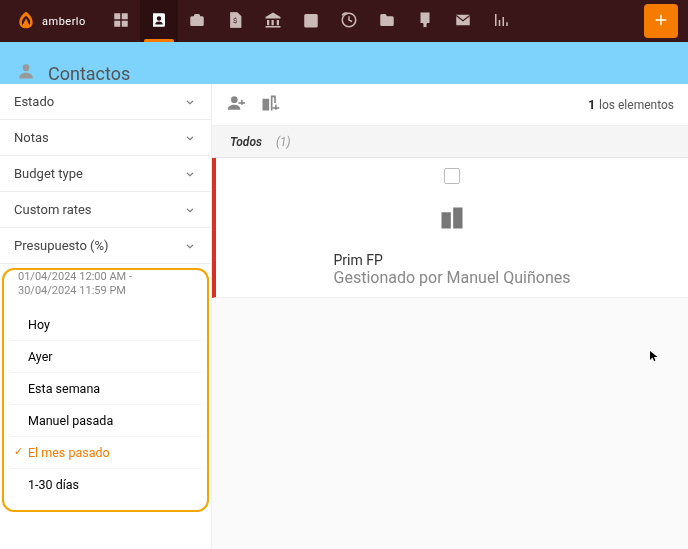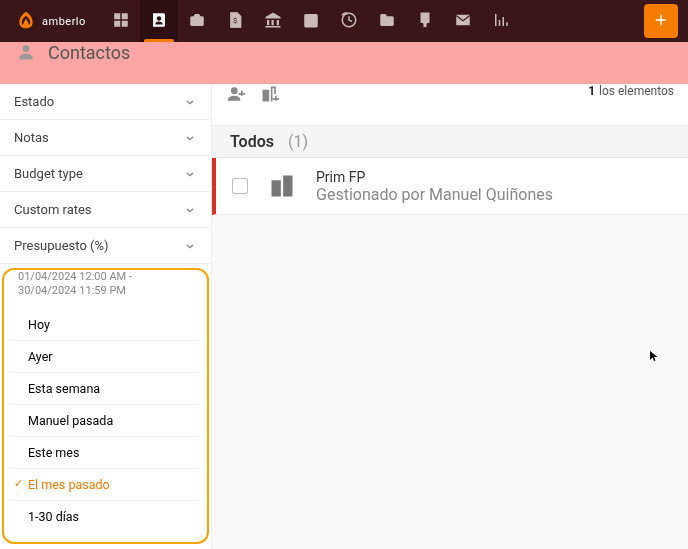--- a/index.html
+++ b/index.html
@@ -11,21 +11,21 @@
   .brand .logo { width: 20px; height: 20px; }
   .tabs { display: flex; height: 100%; align-items: stretch; }
   .tab { width: 38px; display: flex; align-items: center; justify-content: center; position: relative; cursor: pointer; }
   .tab svg { width: 18px; height: 18px; color: #cbbbb8; }
   .tab.active { background: #2d0f12; }
   .tab.active svg { color: #fff; }
   .tab.active::after { content: ""; position: absolute; bottom: 0; left: 4px; right: 4px; height: 3px; background: #f57c00; border-radius: 2px 2px 0 0; }
   .plusbtn { margin-left: auto; width: 34px; height: 34px; border-radius: 4px; background: #f57c00; display: flex; align-items: center; justify-content: center; color: #fff; cursor: pointer; }
 
   
-  .page-header { height: 42px; display: flex; align-items: flex-start; gap: 12px; padding: 0 16px; color: #666; background: #fca5a5; }
+  .page-header { height: 42px; display: flex; align-items: flex-end; gap: 12px; padding: 0 16px; color: #666; background: #7dd3fc; }
   .page-header svg { width: 20px; height: 20px; color: #999; }
   .page-header h1 { font-weight: 400; font-size: 18px; color: #555; }
 
   
   .body { display: flex; height: calc(100% - 84px); }
   .sidebar { width: 212px; background: #fff; border-right: 1px solid #eee; overflow-y: auto; }
   .main { flex: 1; background: #fafafa; }
 
   .filter { border-bottom: 1px solid #eee; }
   .filter-head { padding: 10px 14px; display: flex; align-items: flex-end; justify-content: space-between; cursor: pointer; color: #444; font-size: 13px; }
@@ -43,29 +43,29 @@
   .clear-x { font-size: 16px; color: #f57c00; margin-right: 6px; cursor: pointer; }
 
   @keyframes pulse {
     0%   { box-shadow: 0 0 0 0 rgba(245,164,0,.5); }
     70%  { box-shadow: 0 0 0 6px rgba(245,164,0,0); }
     100% { box-shadow: 0 0 0 0 rgba(245,164,0,0); }
   }
   .highlight { position: relative; border: 2px solid #f5a400; border-radius: 12px; margin: 4px 2px; animation: pulse 1.6s ease-out infinite; }
 
   
-  .toolbar { height: 42px; background: #fff; border-bottom: 1px solid #eee; display: flex; align-items: flex-start; padding: 0 14px; gap: 14px; color: #888; }
+  .toolbar { height: 42px; background: #fff; border-bottom: 1px solid #eee; display: flex; align-items: center; padding: 0 14px; gap: 14px; color: #888; }
   .toolbar svg { width: 20px; height: 20px; }
   .counter { margin-left: auto; font-size: 12px; color: #555; }
   .counter b { color: #222; margin-right: 4px; }
 
-  .tabline { height: 32px; background: #f5f5f5; border-bottom: 1px solid #e6e6e6; display: flex; align-items: center; padding: 0 18px; font-size: 16px; color: #555; gap: 14px; }
+  .tabline { height: 32px; background: #f5f5f5; border-bottom: 1px solid #e6e6e6; display: flex; align-items: center; padding: 0 18px; font-size: 12px; color: #555; gap: 14px; font-style: italic; }
   .tabline .count { color: #999; }
 
-  .row { display: flex; align-items: center; padding: 10px 16px; background: #fff; border-left: 4px solid #d93025; gap: 16px; border-bottom: 1px solid #eee; }
+  .row { display: flex; align-items: center; padding: 10px 16px; background: #fff; border-left: 4px solid #d93025; gap: 16px; border-bottom: 1px solid #eee; flex-direction: column; }
   .row .chk { width: 16px; height: 16px; border: 1px solid #bbb; border-radius: 2px; cursor: pointer; }
   .row .avatar { width: 36px; height: 36px; display: flex; align-items: center; justify-content: center; }
   .row .avatar svg { width: 28px; height: 28px; color: #777; }
   .row .title { font-size: 14px; color: #333; }
   .row .meta { font-size: 16px; color: #888; }
 
   .cursor { position: absolute; left: 648px; top: 347px; width: 12px; height: 18px; }
 </style>
 </head>
 <body>
@@ -266,21 +266,20 @@
         </div>
     </div>
 
     <div class="filter active highlight">
       <div class="sub">01/04/2024 12:00 AM - 30/04/2024 11:59 PM</div>
       <div class="options">
         <div class="opt">Hoy</div>
         <div class="opt">Ayer</div>
         <div class="opt">Esta semana</div>
         <div class="opt">Manuel pasada</div>
-        <div class="opt">Este mes</div>
         <div class="opt selected">El mes pasado</div>
         <div class="opt">1-30 días</div>
 
       </div>
     </div>
 
   </aside>
 
   <main class="main">
     <div class="toolbar">

